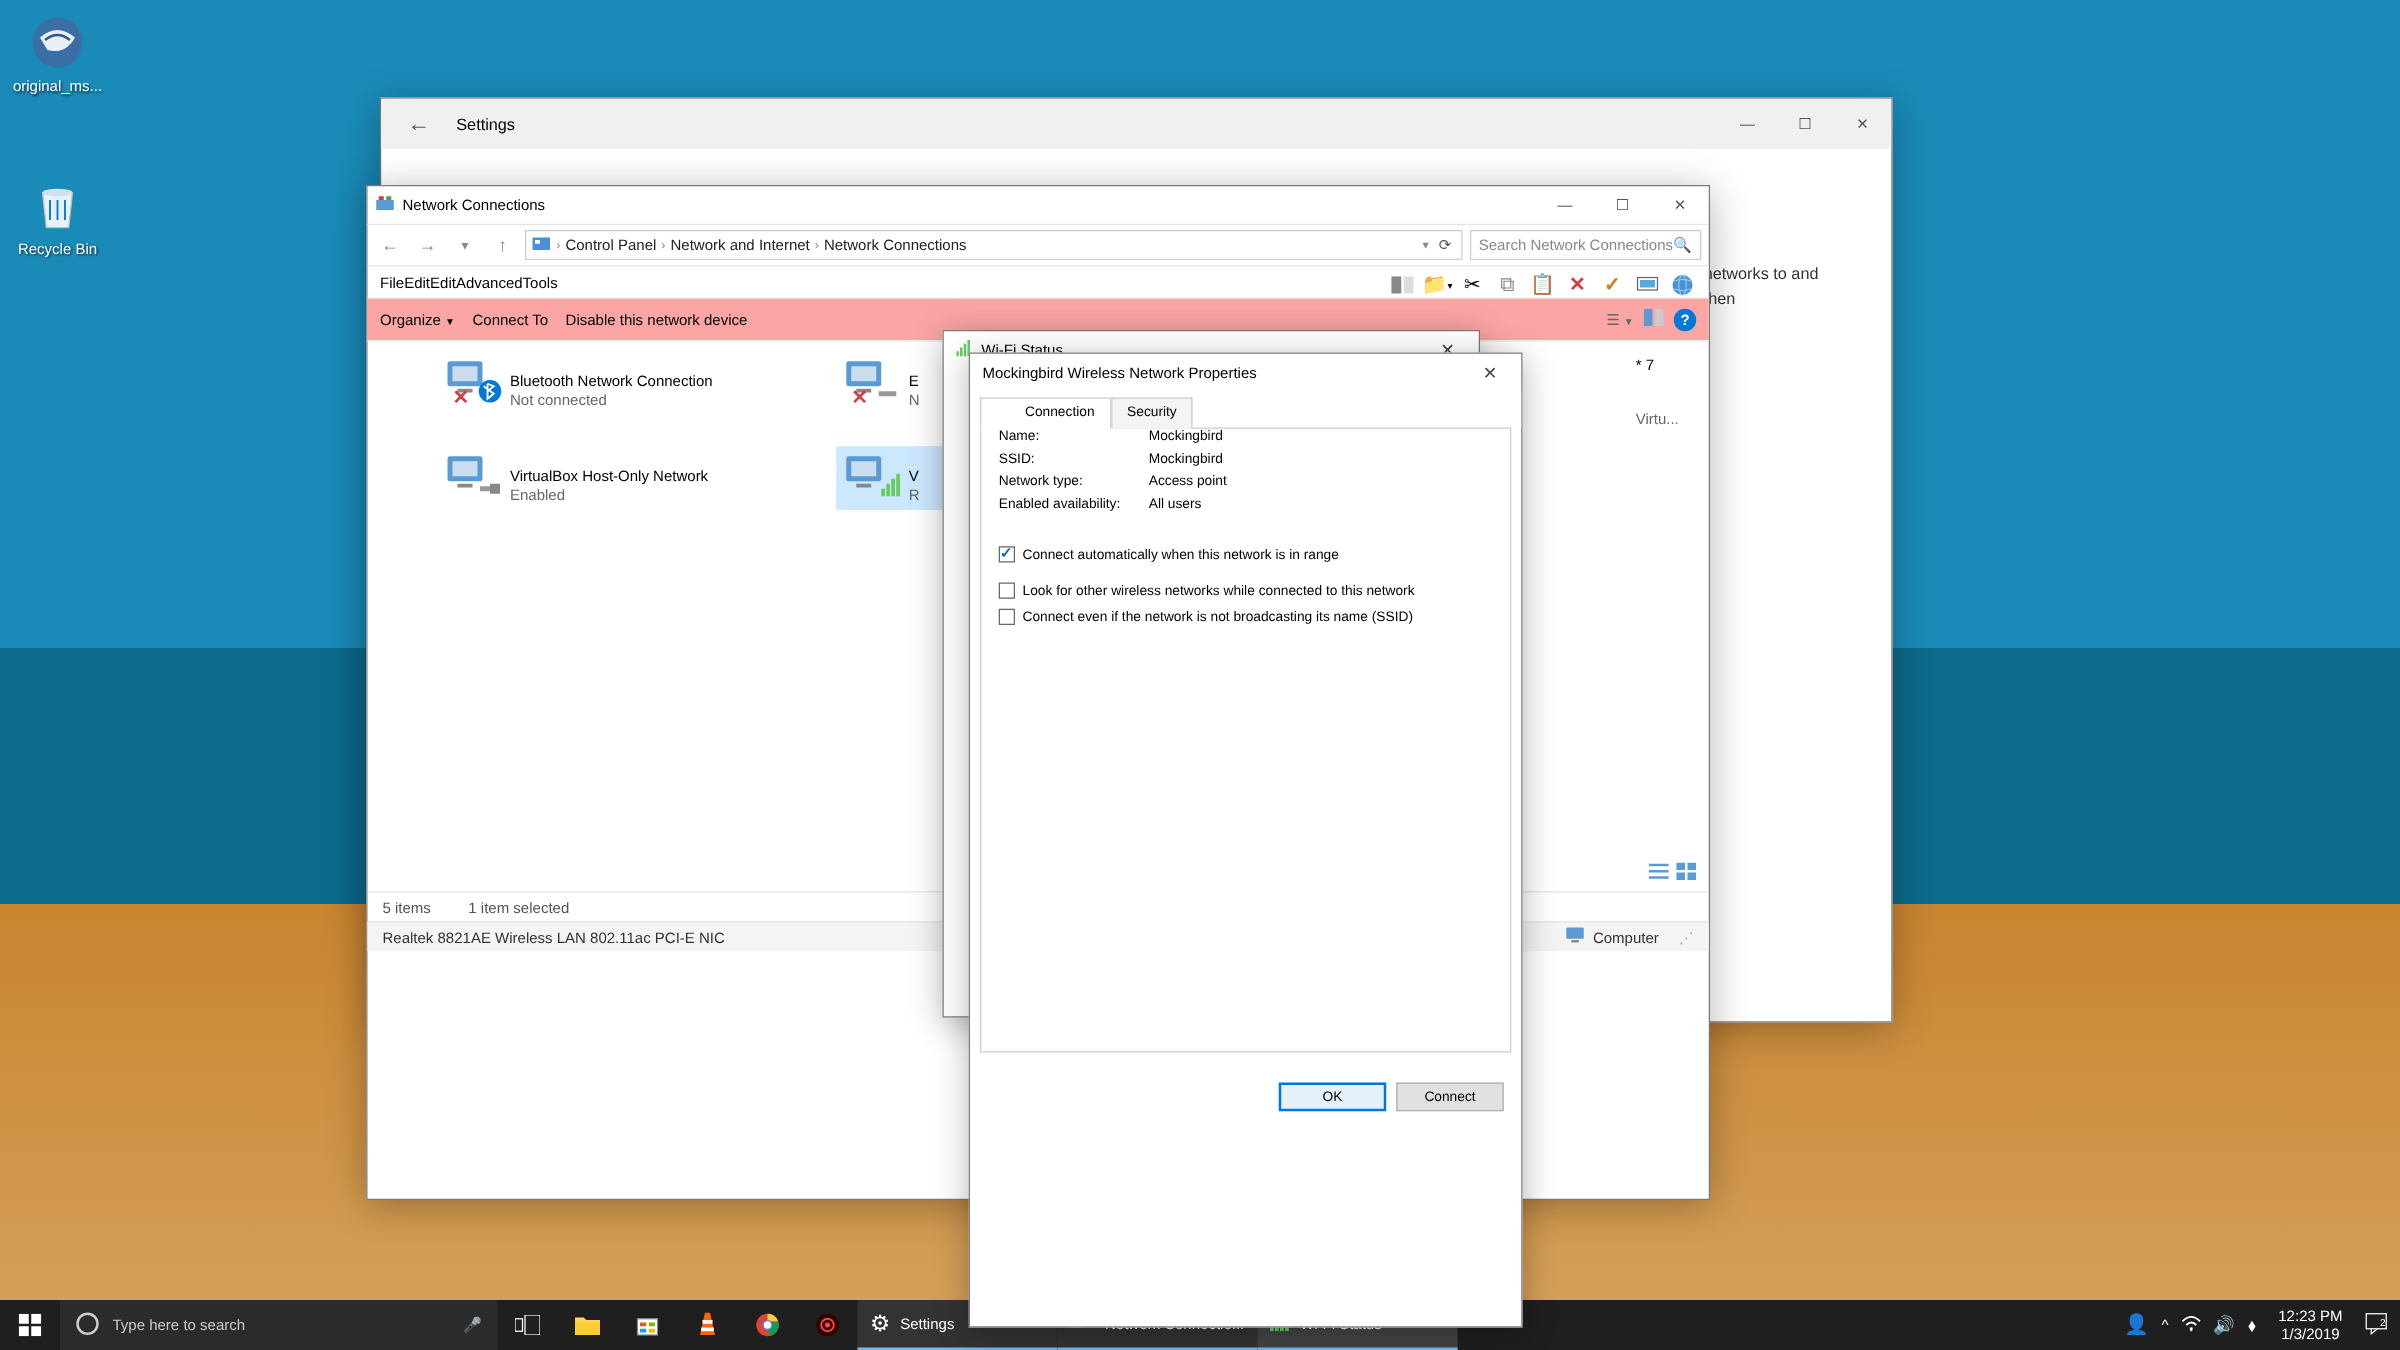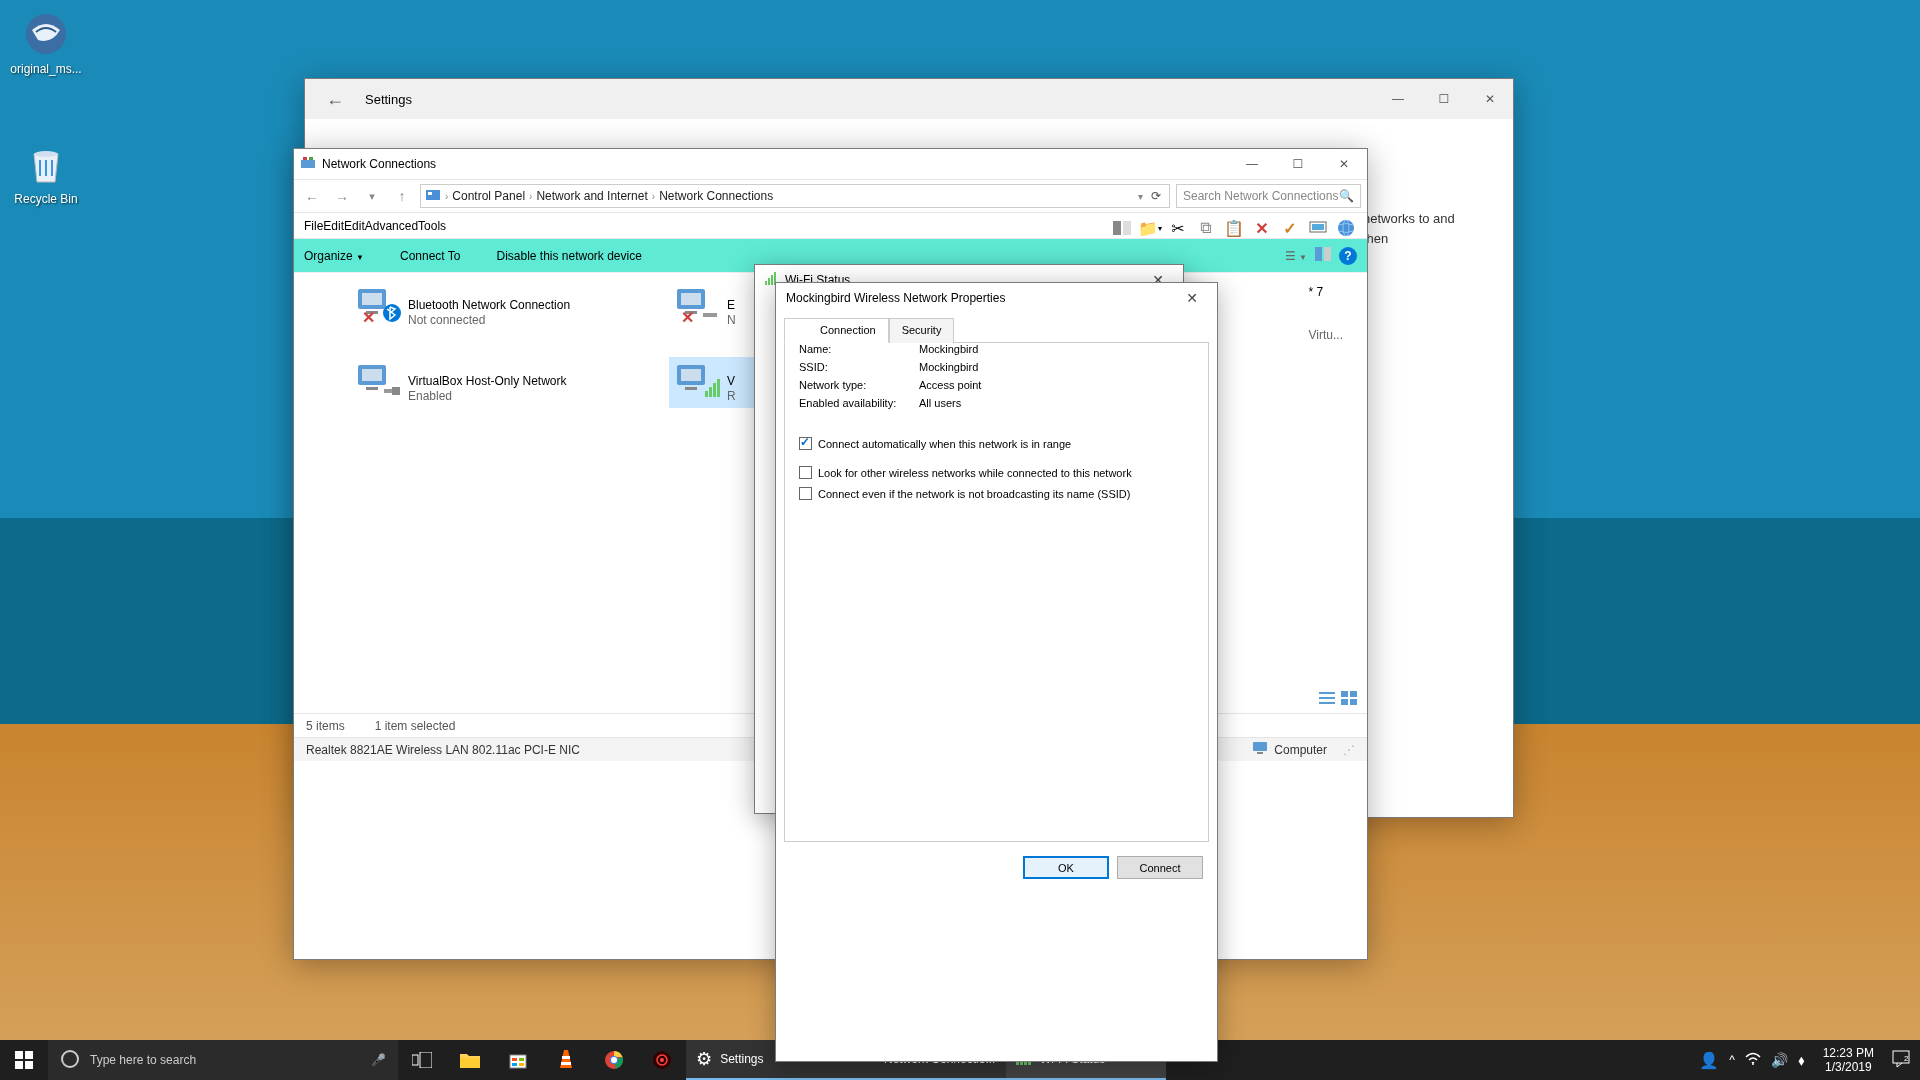--- a/index.html
+++ b/index.html
@@ -10,41 +10,41 @@
 .titlebar { display: flex; align-items: center; height: 30px; font-size: 12px; }
 .titlebar .winctl { margin-left: auto; display: flex; }
 .winctl div { width: 46px; height: 30px; display: flex; align-items: center; justify-content: center; color: #555; font-family: "Segoe MDL2 Assets", sans-serif; }
 .addrbar { display: flex; align-items: center; height: 34px; padding: 0 6px; gap: 6px; border-top: 1px solid #e5e5e5; border-bottom: 1px solid #e5e5e5; }
 .navarrow { width: 24px; height: 24px; display: flex; align-items: center; justify-content: center; color: #888; font-size: 14px; }
 .addrpath { flex: 1; display: flex; align-items: center; border: 1px solid #ccc; height: 24px; padding: 0 4px; font-size: 12px; gap: 4px; }
 .addrpath .crumb { color: #222; }
 .addrpath .sep { color: #888; font-size: 10px; }
 .searchbox { width: 185px; height: 24px; border: 1px solid #ccc; display: flex; align-items: center; padding: 0 6px; font-size: 12px; color: #888; }
 .menubar { display: flex; align-items: center; height: 26px; padding: 0 10px; font-size: 12px; border-bottom: 1px solid #e8e8e8; }
-.cmdbar { display: flex; align-items: center; height: 34px; padding: 0 10px; gap: 36px; font-size: 12px; border-bottom: 1px solid #eaeff5; background: #5eead4; }
+.cmdbar { display: flex; align-items: center; height: 34px; padding: 0 10px; gap: 14px; font-size: 12px; border-bottom: 1px solid #eaeff5; background: #fca5a5; }
 .cmdbar .right { margin-left: auto; display: flex; gap: 8px; align-items: center; }
 .help-ic { width: 18px; height: 18px; border-radius: 50%; background: #0078d7; color: #fff; font-size: 12px; display: flex; align-items: center; justify-content: center; font-weight: bold; }
 .content { position: relative; height: 440px; padding: 8px 12px; }
 .conn { position: absolute; width: 240px; display: flex; gap: 6px; font-size: 12px; padding: 4px; }
 .conn.sel { background: #cce8ff; }
 .conn .cic { width: 48px; height: 40px; position: relative; }
 .conn .cic svg { position: absolute; }
 .conn .txt { line-height: 15px; margin-top: 13px; }
 .conn .txt .st { color: #666; }
 .statusbar { display: flex; align-items: center; height: 24px; font-size: 12px; padding: 0 12px; border-top: 1px solid #e5e5e5; gap: 30px; color: #555; }
 .detailsbar { display: flex; align-items: center; height: 24px; font-size: 12px; padding: 0 12px; border-top: 1px solid #e5e5e5; background: #f4f4f4; color: #333; }
 .toolbar-bg { position: absolute; right: 1px; top: 64px; height: 30px; display: flex; align-items: center; gap: 4px; padding-right: 8px; }
 .tool-ic { width: 24px; height: 24px; display: flex; align-items: center; justify-content: center; font-size: 16px; }
 .dialog { position: absolute; background: #fff; border: 1px solid #7a7a7a; box-shadow: 0 5px 25px rgba(0,0,0,.3); }
 .dialog .dtitle { display: flex; align-items: center; height: 30px; padding: 0 10px; font-size: 12px; }
 .dialog .dtitle .dx { margin-left: auto; font-size: 14px; color: #444; width: 30px; text-align: center; }
 .tabstrip { display: flex; padding: 4px 8px 0; font-size: 11px; background: #fff; }
 .tabstrip .tab { padding: 5px 12px 6px; border: 1px solid #ccc; border-bottom: none; background: #f4f4f4; position: relative; top: 1px; }
 .tabstrip .tab.active { background: #fff; border-bottom: 1px solid #fff; z-index: 2; padding-left: 35px; }
-.tabpanel { margin: 0 8px 4px; border: 1px solid #ccc; padding: 0 14px; font-size: 11px; min-height: 360px; }
+.tabpanel { margin: 0 8px 14px; border: 1px solid #ccc; padding: 0 14px; font-size: 11px; min-height: 360px; }
 .proprow { display: flex; margin-bottom: 6px; }
 .proprow .k { width: 120px; }
 .chk { display: flex; align-items: flex-end; gap: 6px; margin-bottom: 8px; font-size: 11px; }
 .chk .box { width: 13px; height: 13px; border: 1px solid #666; flex-shrink: 0; position: relative; background: #fff; }
 .chk .box.on::after { content: "✓"; position: absolute; top: -3px; left: 0; color: #0066cc; font-size: 12px; font-weight: bold; }
 .dlgbtns { display: flex; justify-content: flex-end; gap: 8px; padding: 10px 14px; }
 .dlgbtns button { width: 86px; height: 23px; font-size: 11px; border: 1px solid #adadad; background: #e1e1e1; }
 .dlgbtns button.primary { border: 2px solid #0078d7; background: #e5f1fb; }
 .taskbar { position: absolute; bottom: 0; left: 0; right: 0; height: 40px; background: #1f1f1f; display: flex; align-items: center; color: #fff; font-size: 12px; }
 .start { width: 48px; height: 40px; display: flex; align-items: center; justify-content: center; }

